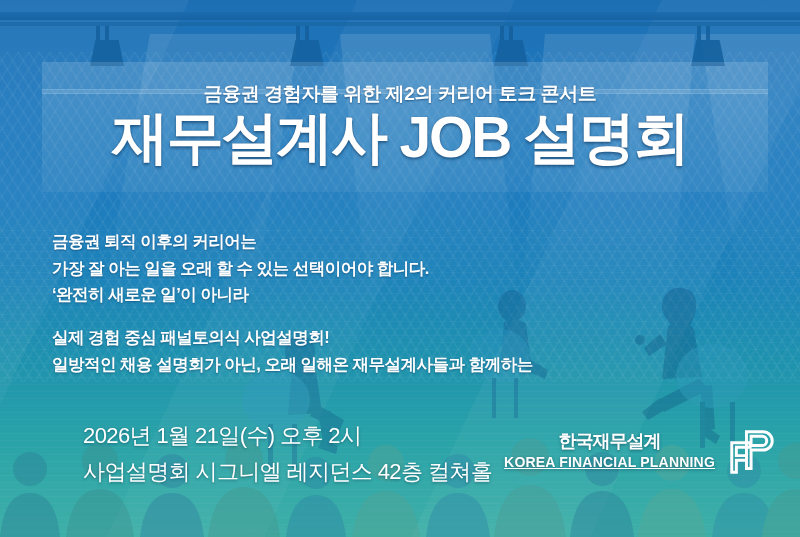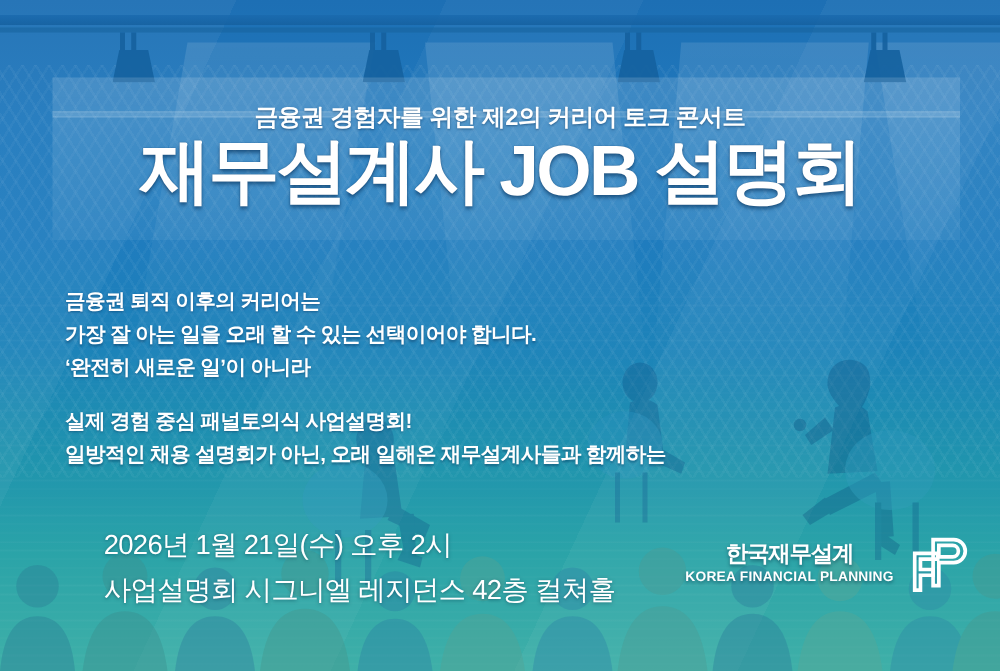--- a/index.html
+++ b/index.html
@@ -141,22 +141,22 @@
   .footer-info p{ margin:0; }
 
   
   .logo{
     position:absolute; right:22px; top:428px;
     display:flex; align-items:center; gap:11px;
   }
   .logo-text{ text-align:center; color:#fff;
               text-shadow:0 1px 3px rgba(0,50,70,.55);margin-left:30px; }
   .logo-ko{ font-size:18px; font-weight:bold; letter-spacing:-1px; line-height:1.1; }
-  .logo-en{ font-size:11px; font-weight:bold; letter-spacing:.2px;
-            margin-top:3px; font-variant:small-caps; }
+  .logo-en{ font-size:14px; font-weight:bold; letter-spacing:.2px;
+            margin-top:3px; font-variant:small-caps;text-decoration:underline; }
   .logo-mark{ width:52px; height:46px; flex:none; }
 
   
   .people{ position:absolute; inset:0; pointer-events:none; }
 
   
   .audience{ position:absolute; left:0; right:0; bottom:0; height:118px; }
 </style>
 </head>
 <body>

